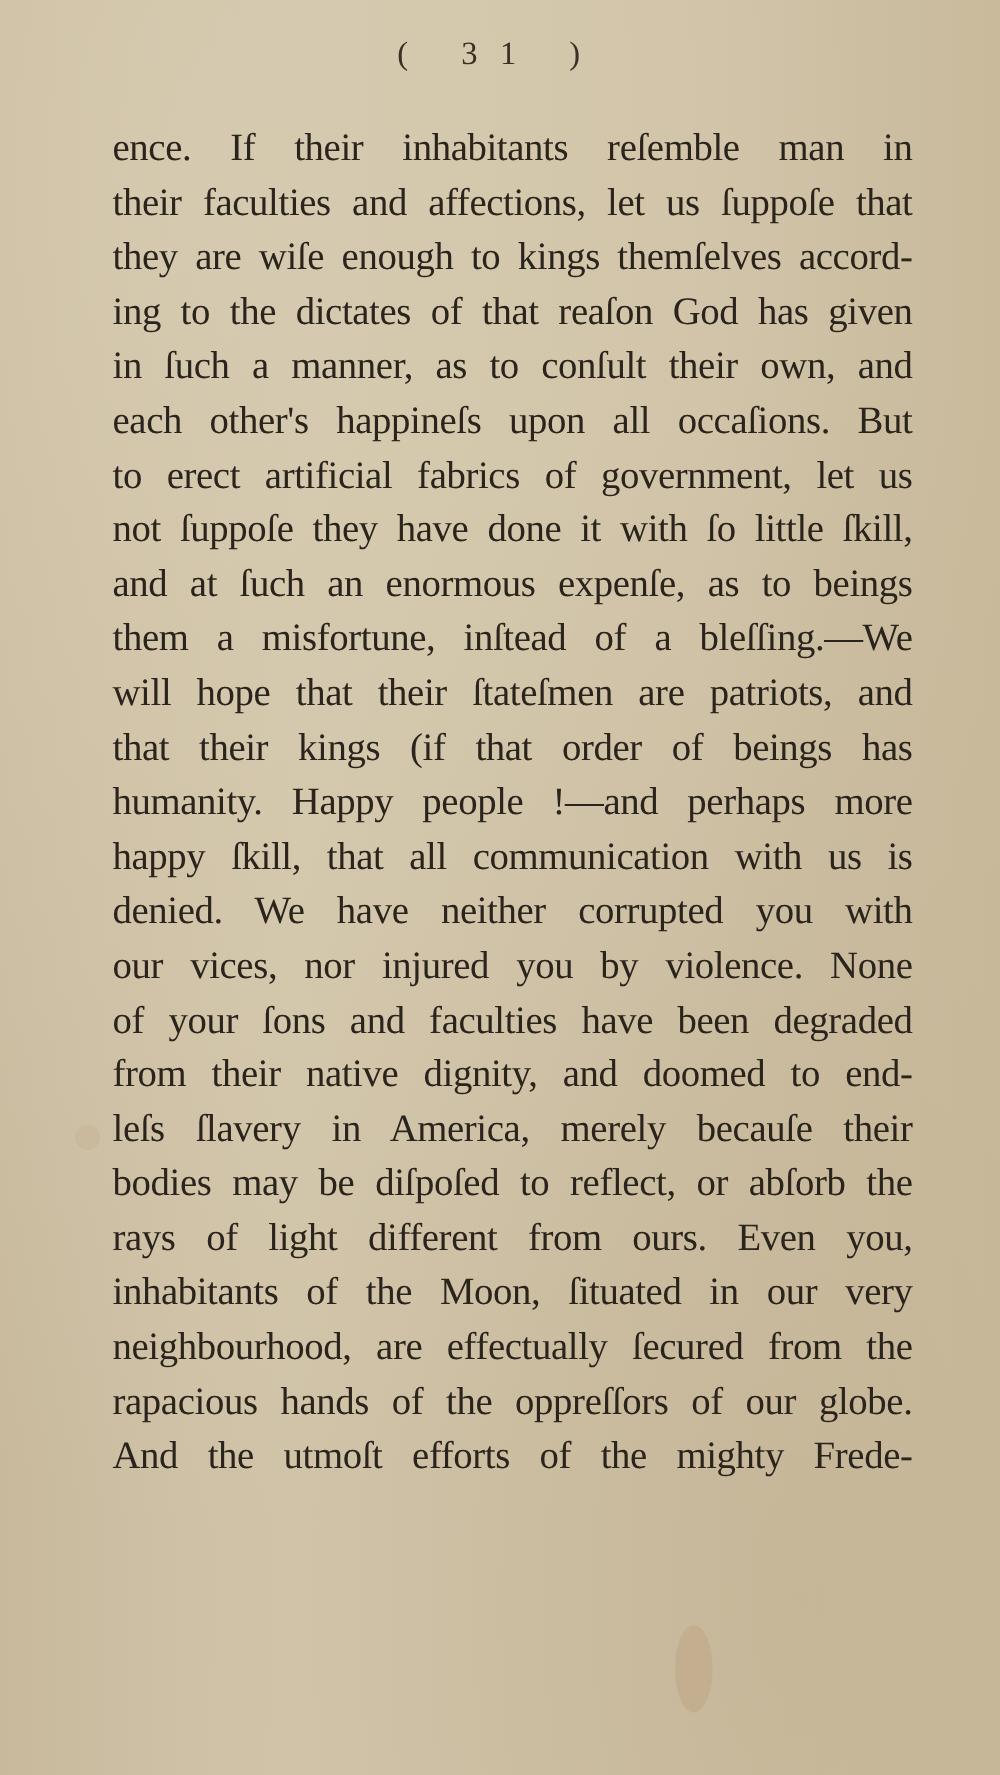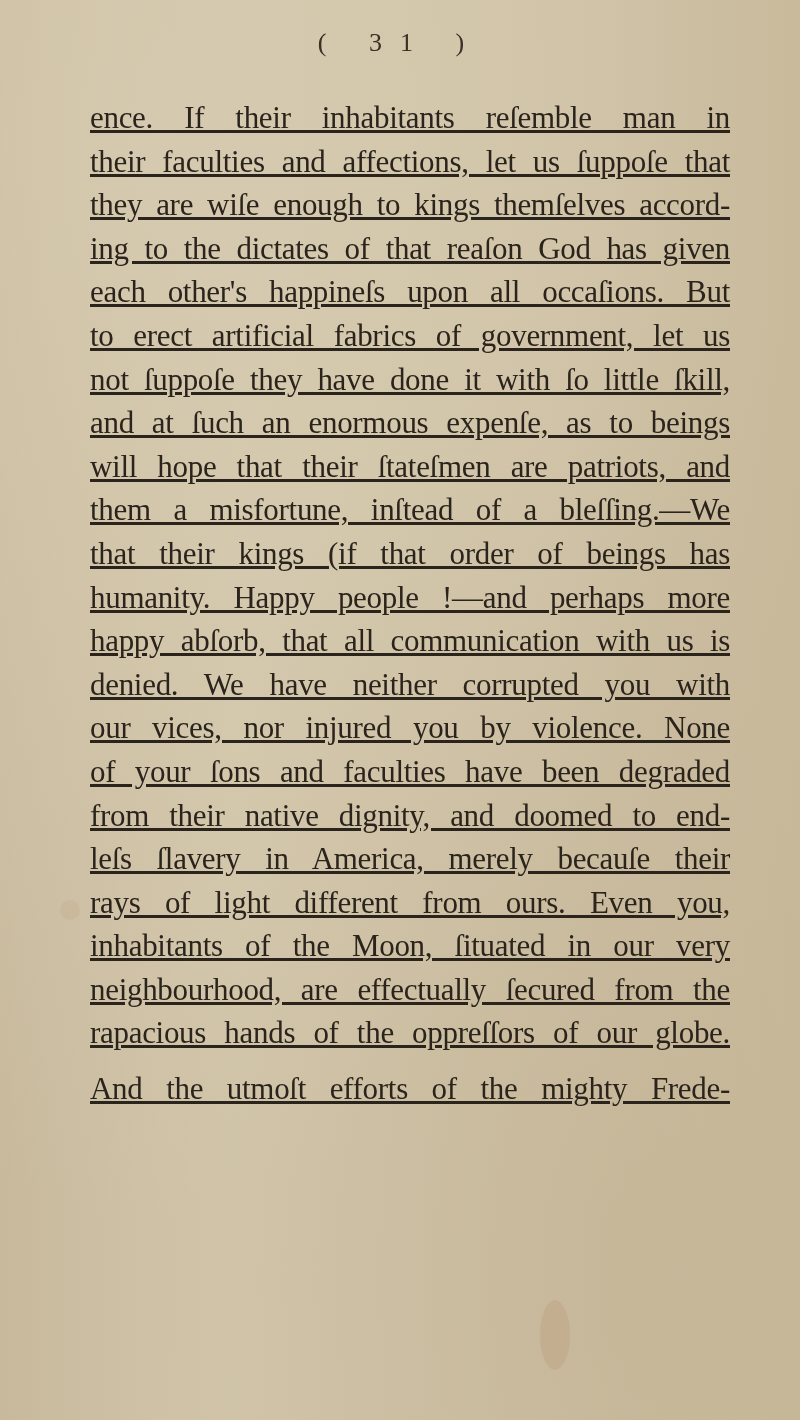--- a/index.html
+++ b/index.html
@@ -21,55 +21,56 @@
   }
   .text-block {
     position:absolute; left:90px; top:96px; width:640px;
   }
   .line {
     height:43.6px; line-height:43.6px;
     font-size:31px;
     white-space:nowrap;
     text-align:justify; text-align-last:justify;
     letter-spacing:-0.3px;
-    text-decoration:underline;
   }
-  .line.last { text-align-last:justify;margin-top:12px; }
+  .line.last { text-align-last:justify; }
   .stain {
     position:absolute; border-radius:50%;
     background:rgba(170,130,90,0.18);
   }
 </style>
 </head>
 <body>
 
 <div class="page">
   <div class="stain" style="left:540px;top:1300px;width:30px;height:70px;"></div>
   <div class="stain" style="left:60px;top:900px;width:20px;height:20px;opacity:0.6;"></div>
 
   <div class="page-number">( 31 )</div>
 
   <div class="text-block">
     <div class="line">ence.   If their inhabitants reſemble man in</div>
     <div class="line">their faculties and affections, let us ſuppoſe that</div>
     <div class="line">they are wiſe enough to kings themſelves accord-</div>
     <div class="line">ing to the dictates of that reaſon God has given</div>
+    <div class="line">in ſuch a manner, as to conſult their own, and</div>
     <div class="line">each other's happineſs upon all occaſions.   But</div>
     <div class="line">to erect artificial fabrics of government, let us</div>
     <div class="line">not ſuppoſe they have done it with ſo little ſkill,</div>
     <div class="line">and at ſuch an enormous expenſe, as to beings</div>
+    <div class="line">them a misfortune, inſtead of a bleſſing.—We</div>
     <div class="line">will hope that their ſtateſmen are patriots, and</div>
-    <div class="line">them a misfortune, inſtead of a bleſſing.—We</div>
     <div class="line">that their kings (if that order of beings has</div>
     <div class="line">humanity. Happy people !—and perhaps more</div>
-    <div class="line">happy abſorb, that all communication with us is</div>
+    <div class="line">happy ſkill, that all communication with us is</div>
     <div class="line">denied.   We have neither corrupted you with</div>
     <div class="line">our vices, nor injured you by violence.   None</div>
     <div class="line">of your ſons and faculties have been degraded</div>
     <div class="line">from their native dignity, and doomed to end-</div>
     <div class="line">leſs ſlavery in America, merely becauſe their</div>
+    <div class="line">bodies may be diſpoſed to reflect, or abſorb the</div>
     <div class="line">rays of light different from ours.   Even you,</div>
     <div class="line">inhabitants of the Moon, ſituated in our very</div>
     <div class="line">neighbourhood, are effectually ſecured from the</div>
     <div class="line">rapacious hands of the oppreſſors of our globe.</div>
     <div class="line last">And the utmoſt efforts of the mighty Frede-</div>
   </div>
 </div>
 
 </body></html>

